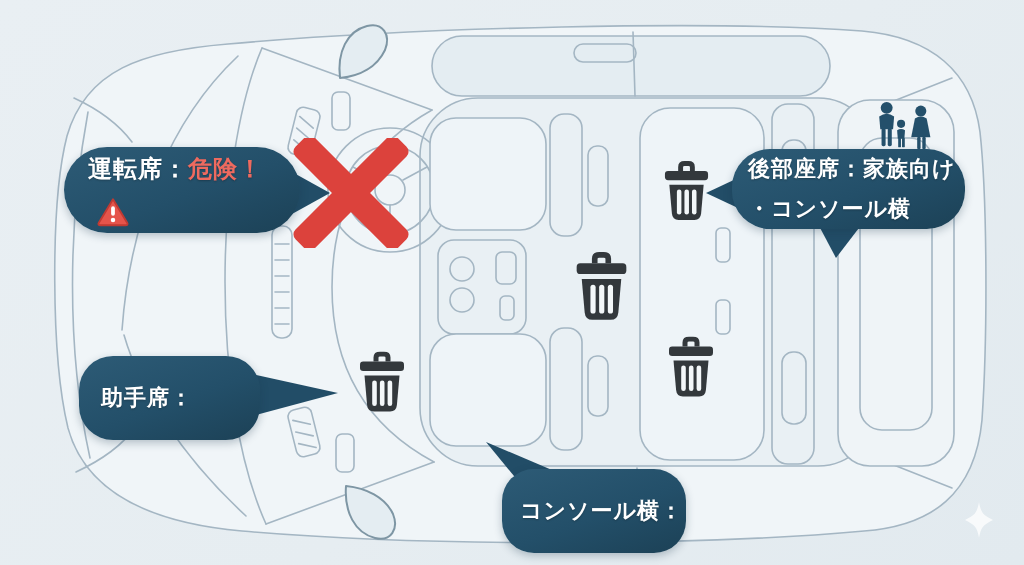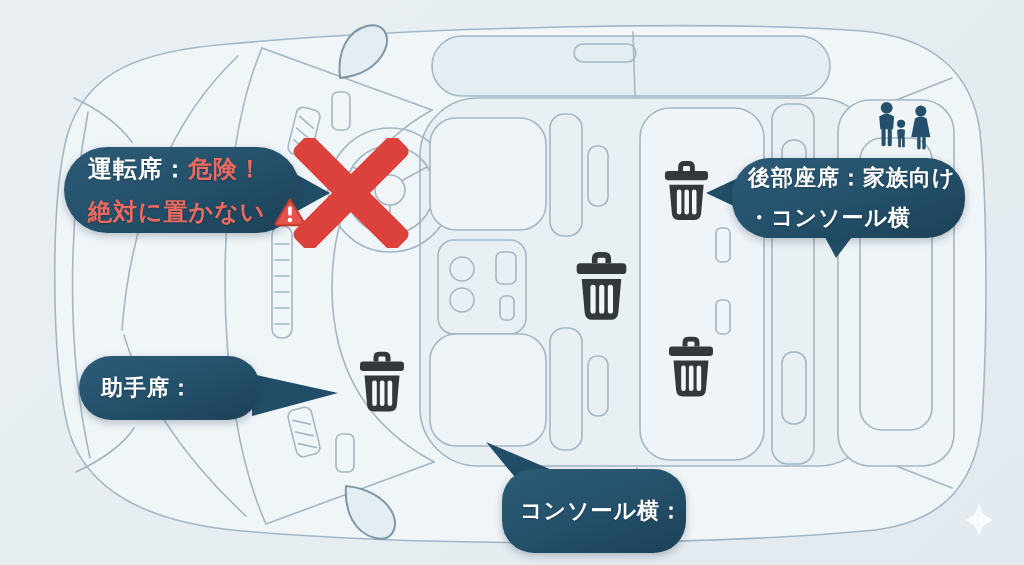--- a/index.html
+++ b/index.html
@@ -11,23 +11,23 @@
   .bubble{position:absolute;box-sizing:border-box;display:flex;flex-direction:column;
           justify-content:center;align-items:flex-start;
           background:linear-gradient(160deg,#2d5b76 0%,#234f69 55%,#1c4156 100%);
           color:#fff;font-weight:bold;letter-spacing:1px;line-height:1.3;
           box-shadow:0 3px 8px rgba(22,52,72,.28);
           text-shadow:0 1px 2px rgba(0,0,0,.25);z-index:5;gap:11px;}
   .bubble .line{display:flex;align-items:center;white-space:nowrap;}
   .danger{color:#ee6a5f;}
   .b-driver{left:64px;top:147px;width:236px;height:86px;border-radius:43px;
             padding:4px 14px 4px 24px;font-size:24px;}
-  .b-rear{left:732px;top:158px;width:233px;height:80px;border-radius:38px;
+  .b-rear{left:732px;top:149px;width:233px;height:80px;border-radius:38px;
           padding:4px 12px 4px 16px;font-size:22px;}
-  .b-passenger{left:79px;top:356px;width:181px;height:64px;border-radius:34px;
+  .b-passenger{left:79px;top:356px;width:181px;height:84px;border-radius:34px;
                padding:4px 10px 4px 22px;font-size:22px;}
   .b-console{left:502px;top:469px;width:184px;height:84px;border-radius:32px;
              padding:4px 10px 4px 18px;font-size:22px;}
   .warn-icon{margin-left:8px;flex:0 0 auto;}
   .icon-abs{position:absolute;z-index:4;}
   .z6{z-index:6;}
 </style>
 </head>
 <body>
 
@@ -175,21 +175,20 @@
       <rect x="43.4" y="34" width="3.2" height="12" rx="1.4"></rect>
     </g>
   </svg>
 
   <div class="bubble b-driver">
     <div class="line">
       <span>運転席：</span>
         <span class="danger">危険！</span>
     </div>
     <div class="line">
-      <span class="danger">絶対に置かない</span>
       <svg class="warn-icon" width="34" height="31" viewBox="0 0 36 32">
         <path d="M18,3 L33,28 Q34.5,30.5 31,30.5 L5,30.5 Q1.5,30.5 3,28 Z" fill="#e5544b" stroke="#bf3a33" stroke-width="2" stroke-linejoin="round"></path>
         <rect x="16" y="10.5" width="4" height="10" rx="2" fill="#fff"></rect>
         <circle cx="18" cy="25" r="2.4" fill="#fff"></circle>
       </svg>
     </div>
   </div>
 
   <div class="bubble b-rear">
     <div class="line">後部座席：家族向け</div>

